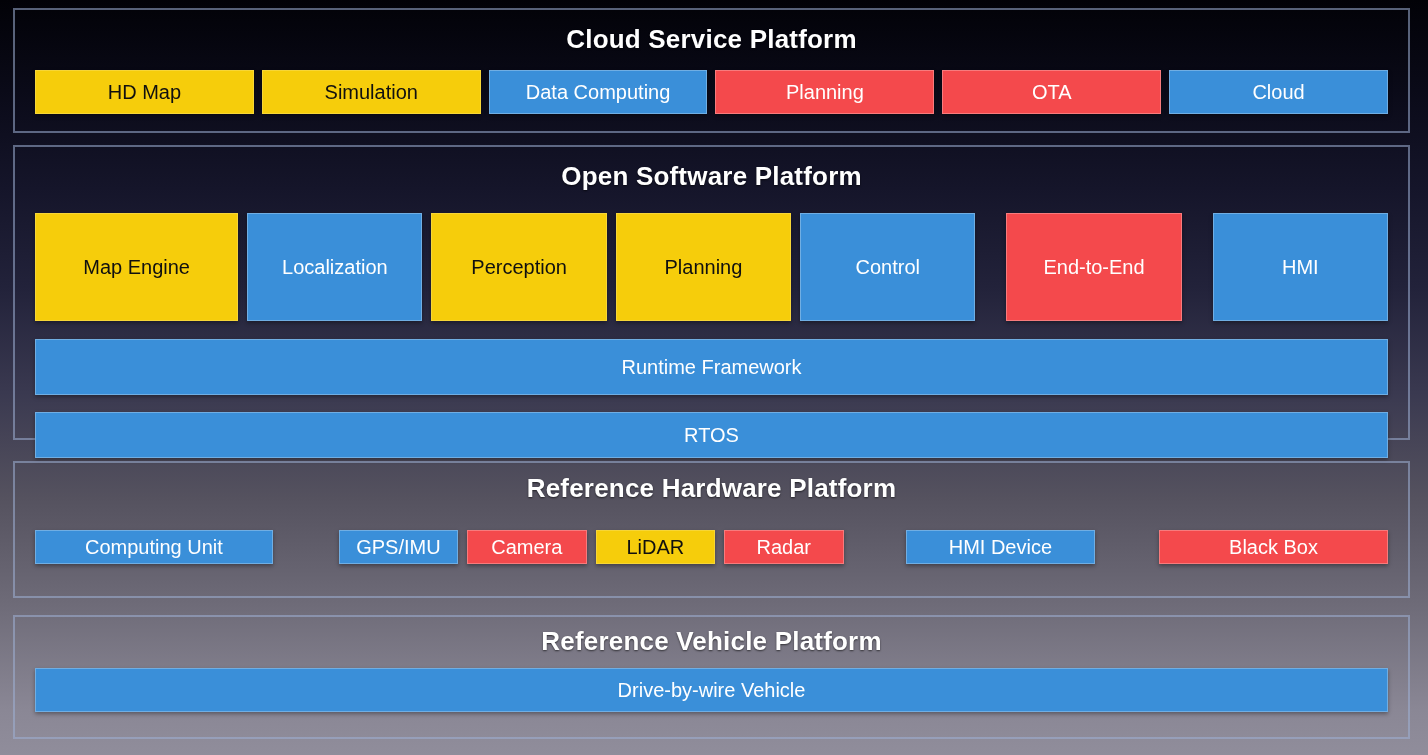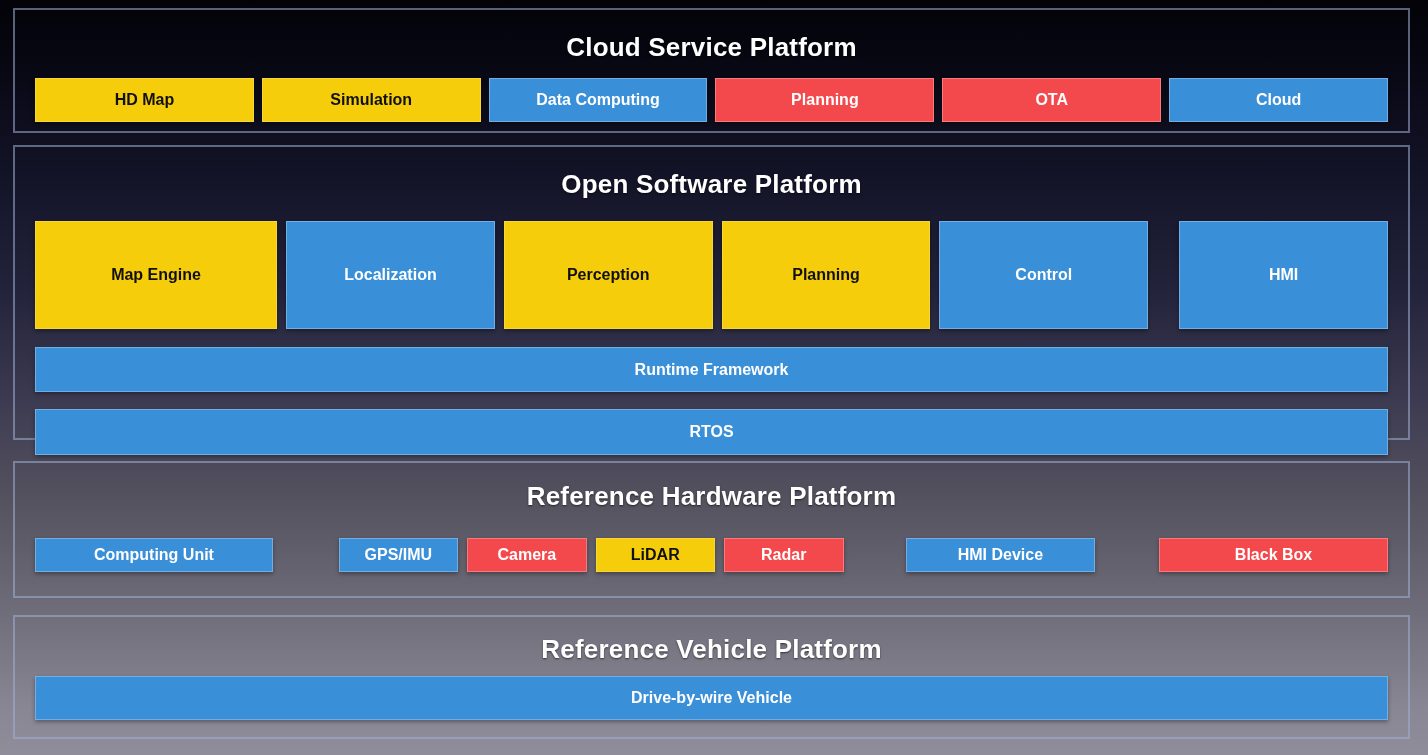--- a/index.html
+++ b/index.html
@@ -6,21 +6,21 @@
   body{
     width:1428px;height:755px;position:relative;overflow:hidden;
     font-family:"Liberation Sans",sans-serif;
     background:linear-gradient(180deg,
       #020207 0%, #0a0a18 12%, #15152a 25%, #22223a 38%,
       #3a3950 52%, #55525f 66%, #6e6b78 80%, #8a8795 94%, #908d9b 100%);
   }
   .platform{
     position:absolute;left:13px;width:1397px;box-sizing:border-box;
     border:2px solid rgba(158,176,214,.55);
-    padding:8px 20px;
+    padding:0 20px;
   }
   .p1{top:8px;height:125px}
   .p2{top:145px;height:295px}
   .p3{top:461px;height:137px}
   .p4{top:615px;height:124px}
 
   .ptitle{
     margin:0;text-align:center;color:#ffffff;
     font-size:26px;line-height:30px;font-weight:bold;letter-spacing:.2px;
     text-shadow:0 1px 2px rgba(0,0,0,.6);
@@ -41,27 +41,27 @@
   .row3 .box{margin-left:9px}
   .row3 .b238{flex:238 1 0;margin-left:0}
   .row3 .b118{flex:118 1 0}
   .row3 .b119{flex:119 1 0}
   .row3 .b189{flex:189 1 0}
   .row3 .b229{flex:229 1 0}
   .row3 .gap66{margin-left:66px}
   .row3 .gap62{margin-left:62px}
   .row3 .gap64{margin-left:64px}
 
-  .bar1{margin-top:18px;height:45px}
+  .bar1{margin-top:18px;height:56px}
   .bar2{margin-top:17px;height:46px}
   .p4 .bar{margin-top:12px;height:44px}
 
   .box,.fullbar{
     display:flex;align-items:center;justify-content:center;
-    font-weight:bold;font-size:16px;box-sizing:border-box;
+    font-weight:normal;font-size:20px;box-sizing:border-box;
     border:1px solid rgba(255,255,255,.28);
     box-shadow:0 2px 4px rgba(0,0,0,.35);
     text-align:right;
   }
   .fullbar{width:100%}
   .c-yellow{background:#F6CD0B;color:#101010;border-color:rgba(255,255,255,.18)}
   .c-blue{background:#3A8FD9;color:#ffffff}
   .c-red{background:#F4494C;color:#ffffff}
 </style>
 </head>
@@ -82,20 +82,21 @@
   </section>
 
   <section class="platform p2">
     <h2 class="ptitle">Open Software Platform</h2>
     <div class="row row2">
       <div class="box c-yellow">Map Engine</div>
       <div class="box c-blue">Localization</div>
       <div class="box c-yellow">Perception</div>
       <div class="box c-yellow">Planning</div>
       <div class="box c-blue">Control</div>
+      <div class="box c-red gapL">End-to-End</div>
       <div class="box c-blue gapL">HMI</div>
     </div>
     <div class="fullbar c-blue bar1">Runtime Framework</div>
     <div class="fullbar c-blue bar2">RTOS</div>
   </section>
 
   <section class="platform p3">
     <h2 class="ptitle">Reference Hardware Platform</h2>
     <div class="row row3">
       <div class="box c-blue b238">Computing Unit</div>

